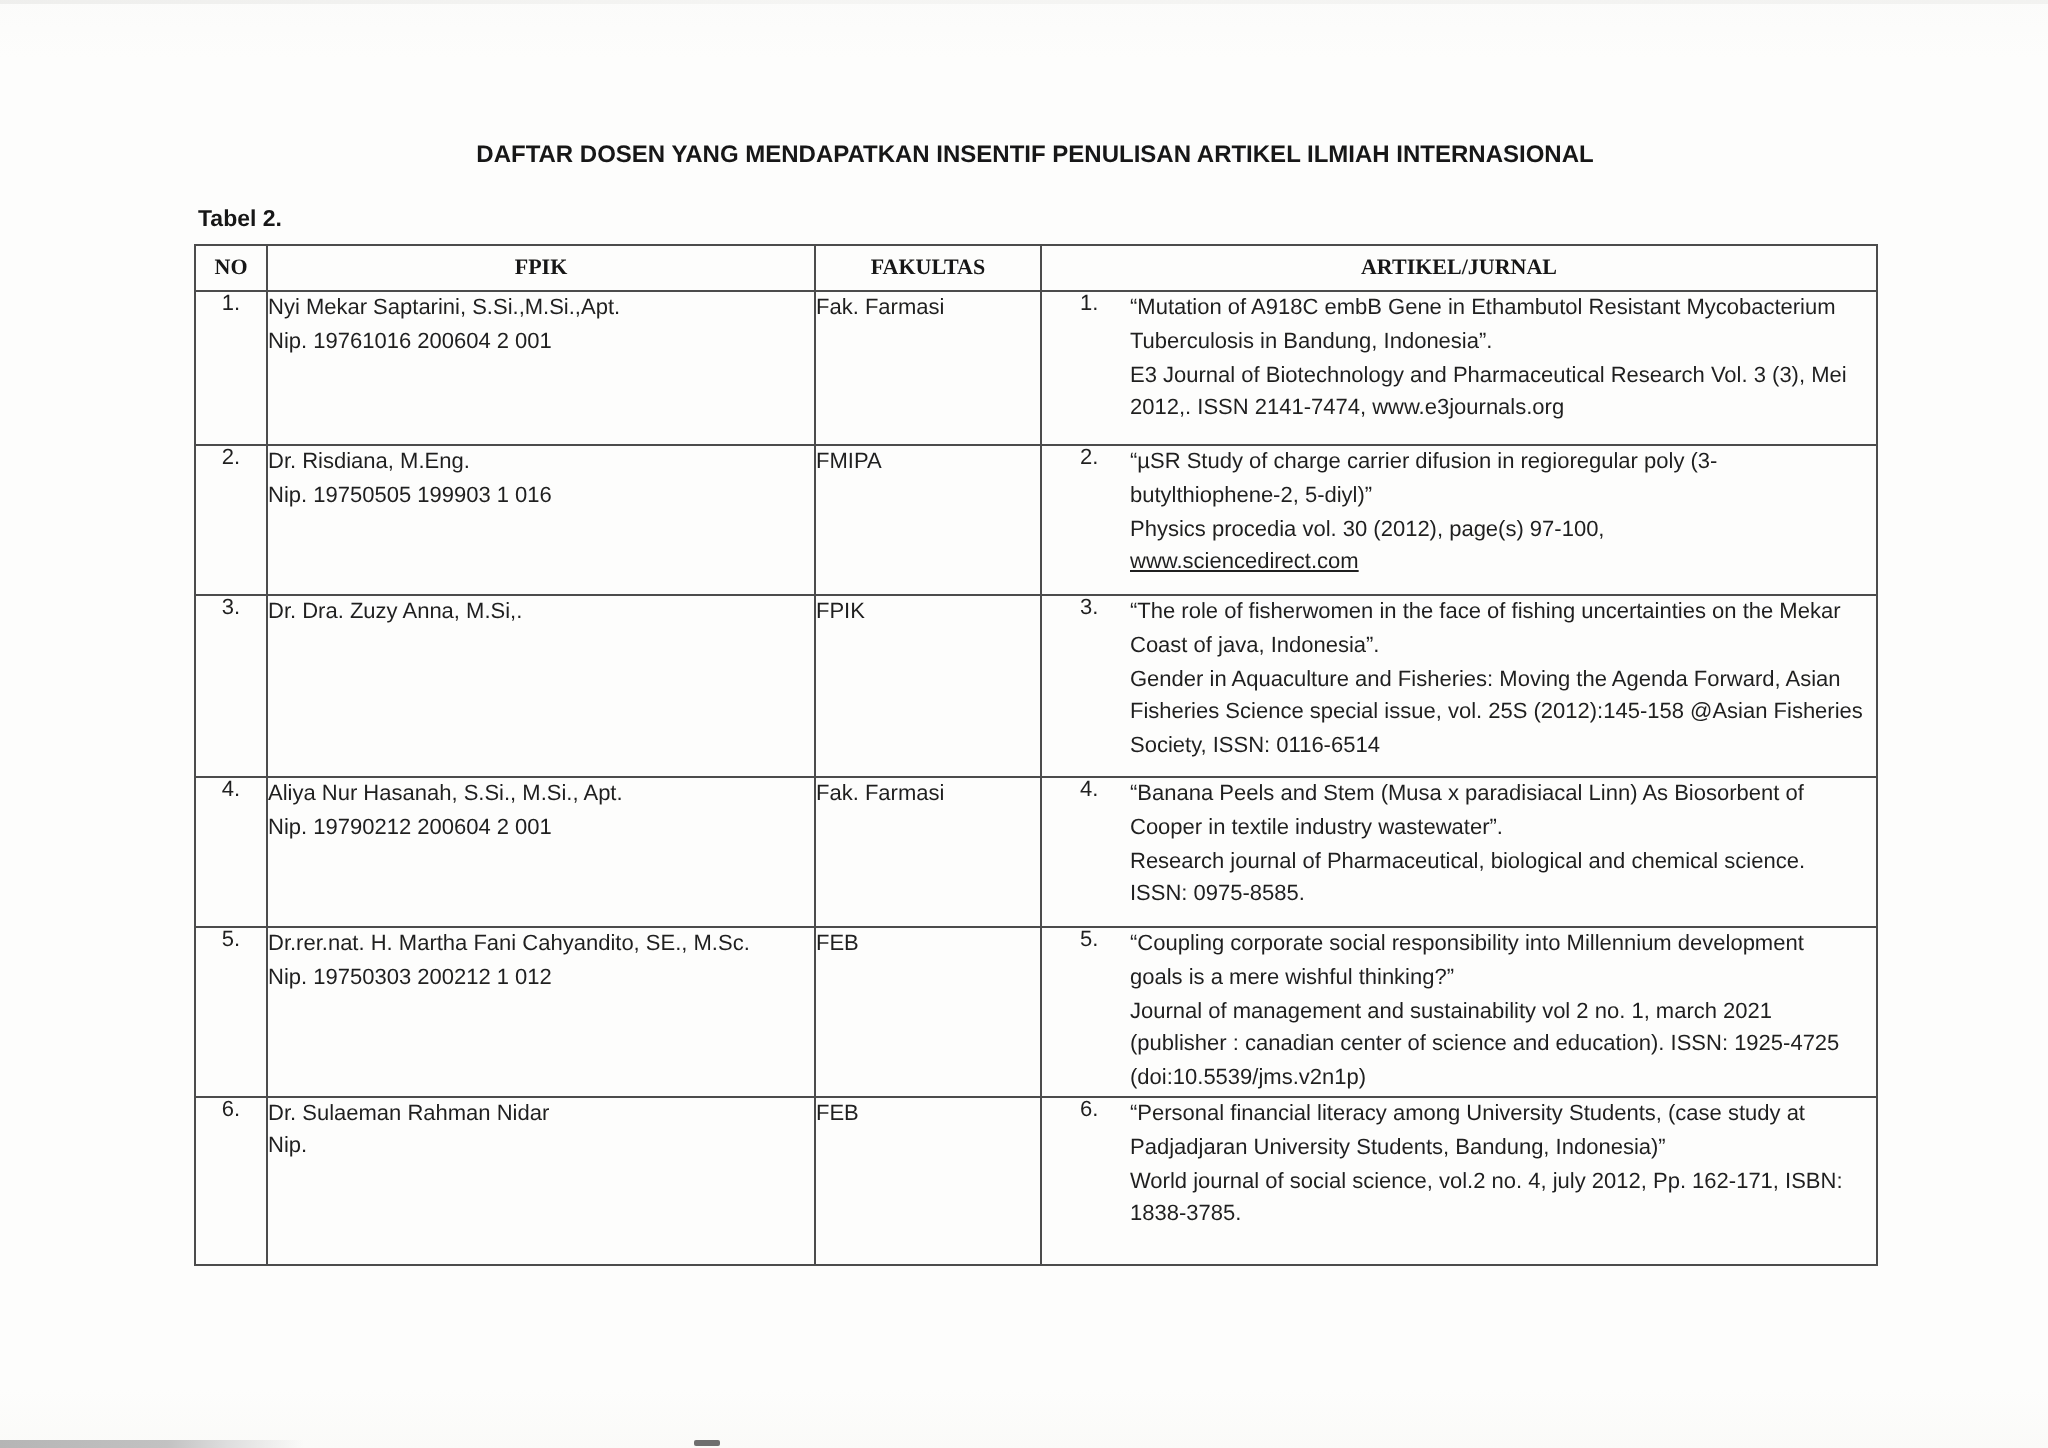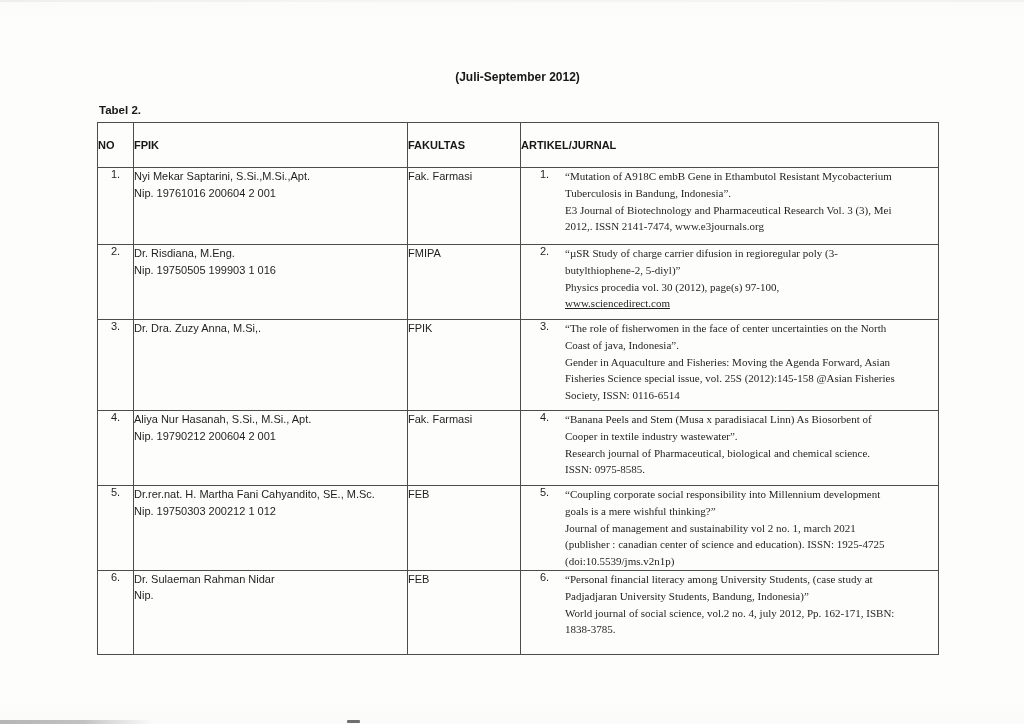--- a/index.html
+++ b/index.html
@@ -43,32 +43,33 @@
   }
   table.doc th, table.doc td {
     border: 1px solid #4c4c4c;
     vertical-align: top;
     padding: 0;
   }
   table.doc th {
     height: 18px;
     font-size: 11px;
     font-weight: bold;
-    text-align: left;
+    text-align: center;
     vertical-align: middle;
     color: #171717;
-    padding: 13px 0;
+    padding: 2px 0;
+    font-family: Liberation Serif, serif;
   }
   td.c-no { text-align: center; padding-top: 5px; font-size: 11px; }
   td.c-name { padding: 5px 8px 0 9px; line-height: 16.5px; }
   td.c-fak { padding: 5px 5px 0 7px; line-height: 16.5px; }
   td.c-art { padding: 5px 4px 0 0; }
   .art-wrap { display: flex; align-items: flex-start; }
   .art-num { flex: 0 0 25px; margin-left: 19px; }
-  .art-lines { flex: 1 1 auto; padding-right: 6px; line-height: 16.8px; font-family: Liberation Serif, serif; }
+  .art-lines { flex: 1 1 auto; padding-right: 6px; line-height: 16.8px; }
   .art-lines .u { text-decoration: underline; }
   .name-line, .nip-line { display: block; }
   
   .scan-bar {
     position: absolute; bottom: 0; left: 0;
     width: 152px; height: 4px;
     background: linear-gradient(to right, #b5b5b5 0%, #c2c2c2 55%, #dedede 75%, rgba(222,222,222,0) 100%);
   }
   .scan-dash {
     position: absolute; bottom: 1px; left: 347px;
@@ -81,21 +82,21 @@
     opacity: .7;
   }
 </style>
 </head>
 <body>
 
 <div class="sheet">
   <div class="scan-top"></div>
 
   <div class="title-block">
-    <div>(Juli-September 2012)</div>
+    <div>DAFTAR DOSEN YANG MENDAPATKAN INSENTIF PENULISAN ARTIKEL ILMIAH INTERNASIONAL</div>
   </div>
 
   <div class="table-label">Tabel 2.</div>
 
   <table class="doc">
     <colgroup>
       <col style="width:36px">
       <col style="width:274px">
       <col style="width:113px">
       <col style="width:418px">
@@ -151,21 +152,21 @@
     <td class="c-no"><span>3.</span></td>
     <td class="c-name">
       <span class="name-line">Dr. Dra. Zuzy Anna, M.Si,.</span>
       <span class="nip-line"></span>
     </td>
     <td class="c-fak"><span>FPIK</span></td>
     <td class="c-art">
       <div class="art-wrap">
         <span class="art-num">3.</span>
         <div class="art-lines">
-                <div>“The role of fisherwomen in the face of center uncertainties on the North</div>
+                <div>“The role of fisherwomen in the face of fishing uncertainties on the Mekar</div>
                 <div>Coast of java, Indonesia”.</div>
                 <div>Gender in Aquaculture and Fisheries: Moving the Agenda Forward, Asian</div>
                 <div>Fisheries Science special issue, vol. 25S (2012):145-158 @Asian Fisheries</div>
                 <div>Society, ISSN: 0116-6514</div>
               </div>
       </div>
     </td>
   </tr>
         <tr style="height: 75px;">
     <td class="c-no"><span>4.</span></td>

